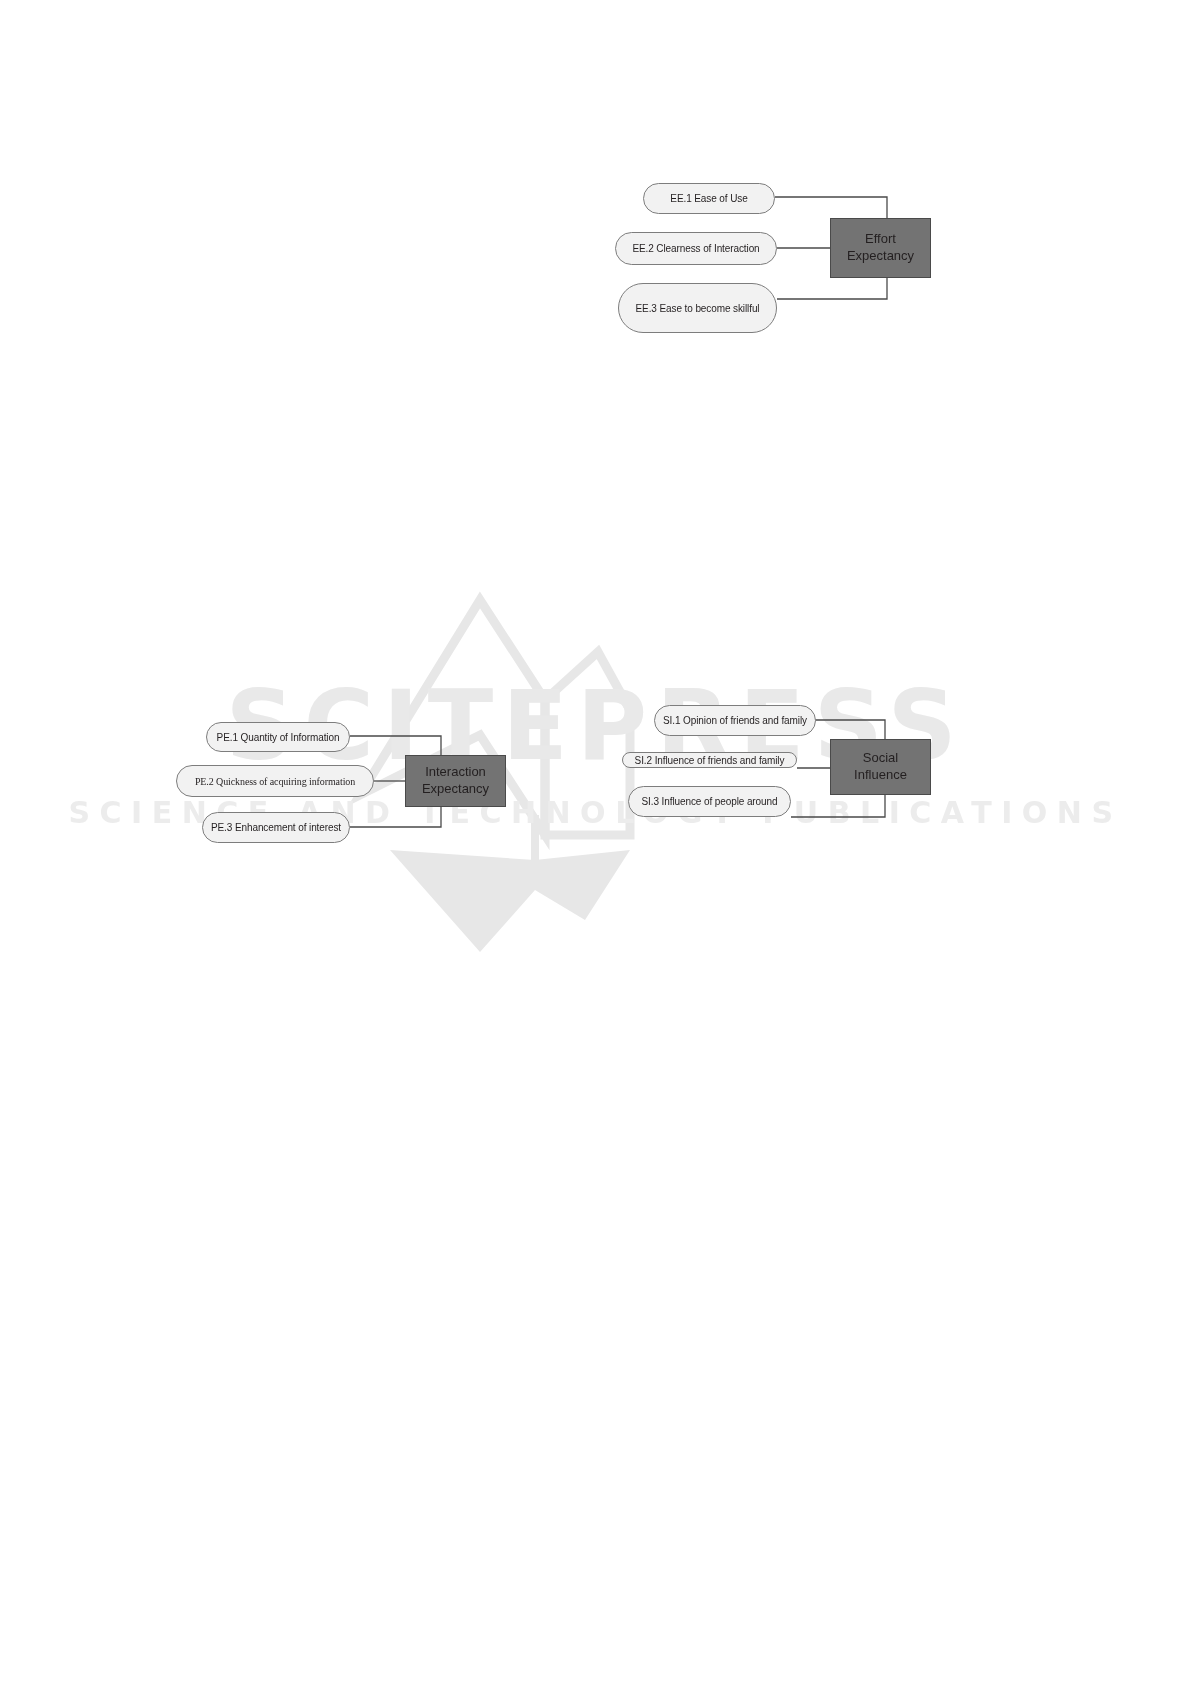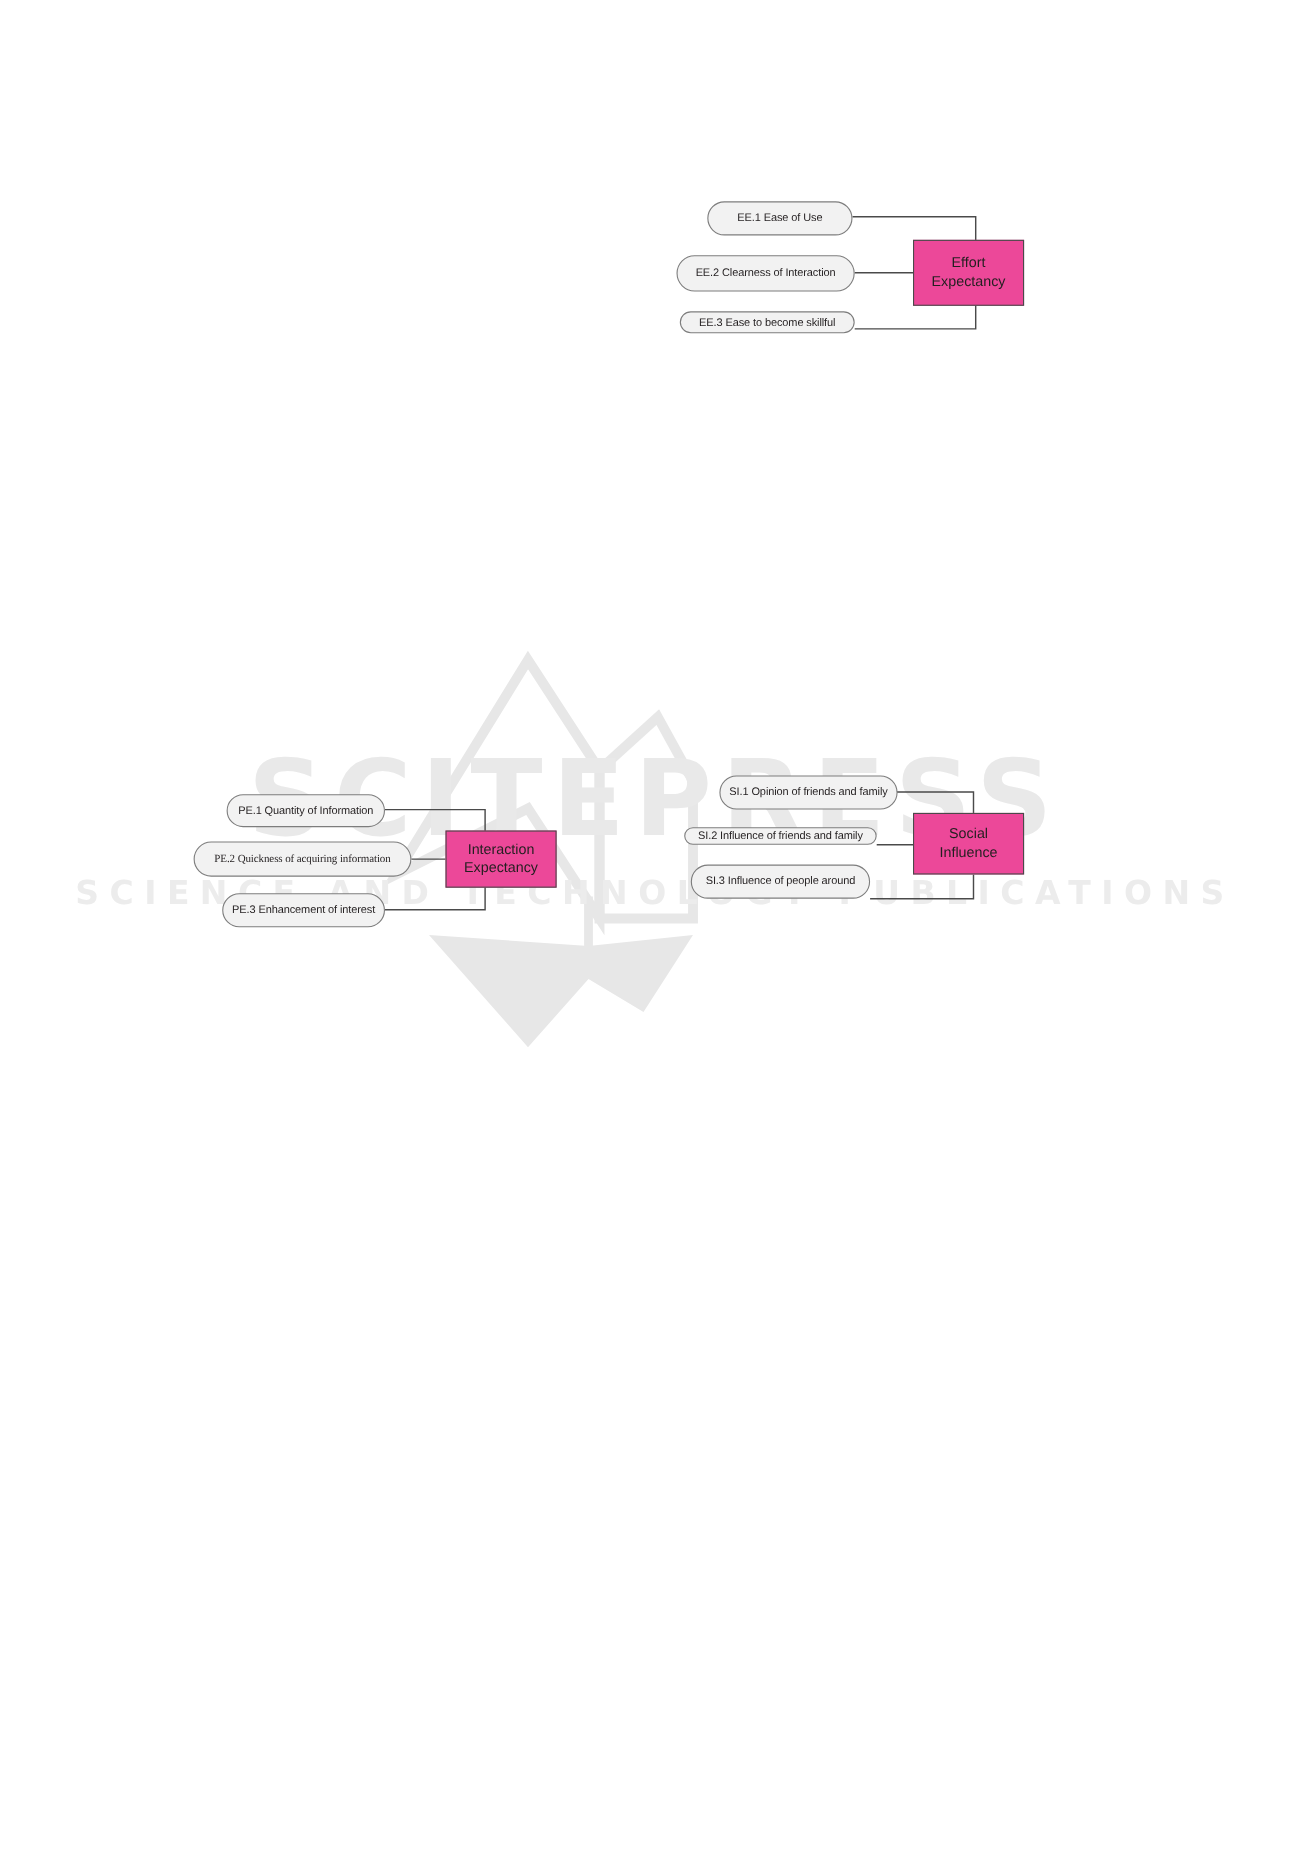--- a/index.html
+++ b/index.html
@@ -86,21 +86,21 @@
     font-size: 10px;
     letter-spacing: -0.1px;
     color: #231f20;
     white-space: nowrap;
     z-index: 3;
   }
 
   .hub {
     position: absolute;
     box-sizing: border-box;
-    background: #ec4899;
+    background: #737373;
     border: 1px solid #4a4a4a;
     display: flex;
     align-items: center;
     justify-content: center;
     text-align: center;
     font-size: 13px;
     line-height: 1.28;
     color: #231f20;
     z-index: 3;
   }
@@ -132,21 +132,21 @@
   </svg>
 
   <div class="leaf" style="left:30px; top:5px; width:132px; height:31px;">
     <span>EE.1 Ease of Use</span>
   </div>
 
   <div class="leaf" style="left:2px; top:54px; width:162px; height:33px;">
     <span>EE.2 Clearness of Interaction</span>
   </div>
 
-  <div class="leaf" style="left:5px; top:105px; width:159px; height:20px;">
+  <div class="leaf" style="left:5px; top:105px; width:159px; height:50px;">
     <span>EE.3 Ease to become skillful</span>
   </div>
 
   <div class="hub" style="left:217px; top:40px; width:101px; height:60px;">
     <div>
       <span>Effort</span>
       <span>Expectancy</span>
     </div>
   </div>
 </div>

